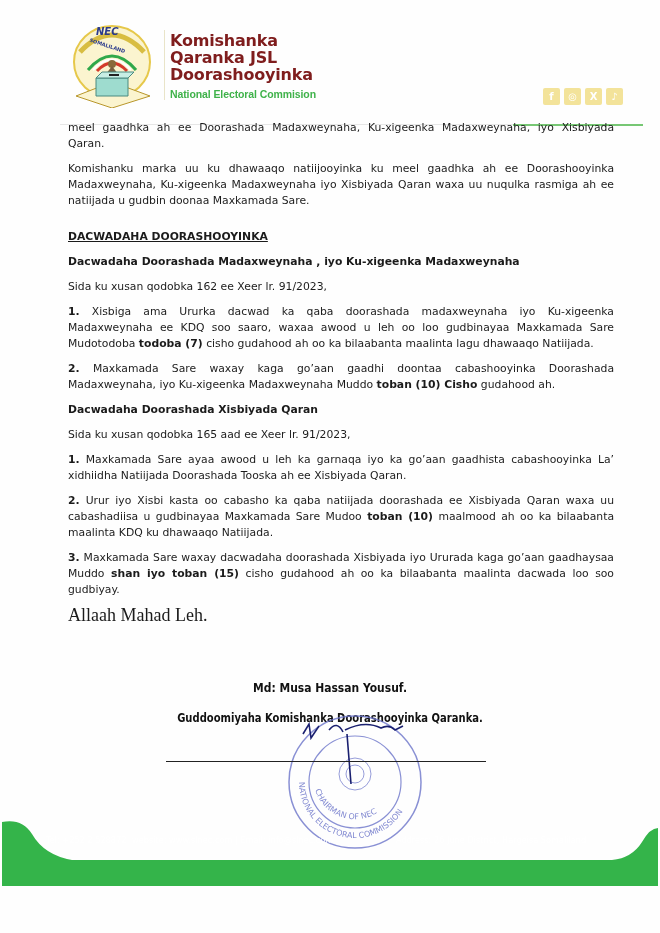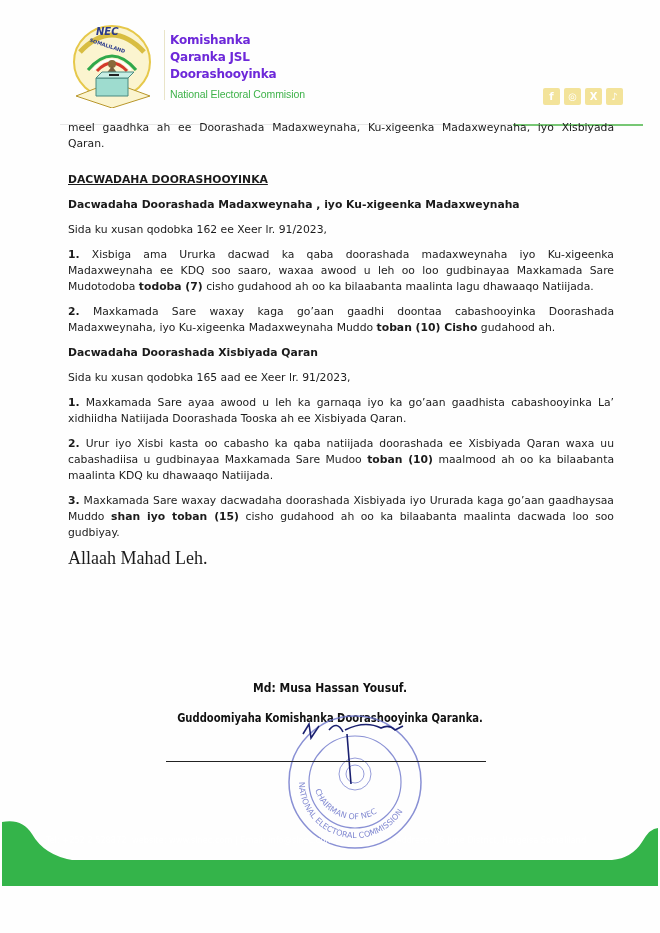--- a/index.html
+++ b/index.html
@@ -3,22 +3,22 @@
 <meta charset="utf-8">
 <style>
   html, body { margin: 0; padding: 0; background: #ffffff; }
   body { width: 660px; height: 933px; position: relative; overflow: hidden; font-family: "DejaVu Sans", sans-serif; color: #1a1a1a; }
   .page { position: absolute; left: 0; top: 0; width: 660px; height: 933px; background: #fefefe; }
 
   
   .logo { position: absolute; left: 66px; top: 22px; width: 92px; height: 86px; }
   .vline { position: absolute; left: 164px; top: 30px; width: 1px; height: 70px; background: #e9e4c8; }
   .brand { position: absolute; left: 170px; top: 32px; }
-  .brand .t { font-family: "DejaVu Sans", sans-serif; font-weight: bold; font-size: 12px; line-height: 17px; color: #6d28d9; letter-spacing: -0.2px; }
-  .brand .sub { font-family: "Liberation Sans", sans-serif; font-weight: normal; font-size: 10.5px; color: #3fb24a; margin-top: 5px; letter-spacing: -0.1px; }
+  .brand .t { font-family: "DejaVu Sans", sans-serif; font-weight: bold; font-size: 16px; line-height: 17px; color: #7f1d1d; letter-spacing: -0.2px; }
+  .brand .sub { font-family: "Liberation Sans", sans-serif; font-weight: bold; font-size: 10.5px; color: #3fb24a; margin-top: 5px; letter-spacing: -0.1px; }
   .socials { position: absolute; left: 543px; top: 88px; display: flex; gap: 4px; }
   .socials .s { width: 17px; height: 17px; background: #f3e39a; border-radius: 2px; color: #fff; font-size: 10px; display: flex; align-items: center; justify-content: center; font-family: "DejaVu Sans", sans-serif; font-weight: bold; }
   .hr-grey { position: absolute; left: 60px; top: 124px; width: 470px; height: 1px; background: #e6e6e6; }
   .hr-green { position: absolute; left: 513px; top: 124px; width: 130px; height: 2px; background: #77c774; }
 
   
   .body { position: absolute; left: 68px; top: 120px; width: 546px; font-family: "DejaVu Sans", sans-serif; font-size: 10.8px; line-height: 16px; color: #1b1b1b; }
   .body p { margin: 0 0 9px 0; text-align: justify; }
   .body .center-head { text-align: left; font-weight: bold; text-decoration: underline; margin-top: 20px; margin-bottom: 9px; }
   .body .sub-head { font-weight: bold; margin-bottom: 9px; }
@@ -67,20 +67,21 @@
     <div class="s">f</div>
     <div class="s">◎</div>
     <div class="s">X</div>
     <div class="s">♪</div>
   </div>
   <div class="hr-grey"></div>
   <div class="hr-green"></div>
 
   <div class="body">
     <p>meel gaadhka  ah ee Doorashada Madaxweynaha,  Ku-xigeenka Madaxweynaha, iyo Xisbiyada Qaran.</p>
+    <p>Komishanku marka uu ku dhawaaqo natiijooyinka ku meel gaadhka ah ee Doorashooyinka Madaxweynaha, Ku-xigeenka Madaxweynaha iyo Xisbiyada Qaran waxa uu nuqulka rasmiga ah ee natiijada u gudbin doonaa Maxkamada Sare.</p>
     <p class="center-head">DACWADAHA DOORASHOOYINKA</p>
     <p class="sub-head">Dacwadaha Doorashada Madaxweynaha , iyo Ku-xigeenka Madaxweynaha</p>
     <p>Sida ku xusan qodobka 162 ee Xeer lr. 91/2023,</p>
     <p><b>1.</b><span> Xisbiga ama Ururka dacwad ka qaba doorashada madaxweynaha iyo Ku-xigeenka Madaxweynaha ee KDQ soo saaro, waxaa awood u leh  oo loo gudbinayaa Maxkamada Sare Mudotodoba </span><b>todoba (7)</b><span> cisho gudahood ah oo ka bilaabanta maalinta lagu dhawaaqo Natiijada.</span></p>
     <p><b>2.</b><span> Maxkamada Sare waxay kaga go’aan gaadhi doontaa cabashooyinka Doorashada Madaxweynaha, iyo Ku-xigeenka Madaxweynaha Muddo </span><b>toban (10) Cisho</b><span> gudahood ah.</span></p>
     <p class="sub-head">Dacwadaha  Doorashada Xisbiyada Qaran</p>
     <p>Sida ku xusan qodobka 165 aad ee Xeer lr. 91/2023,</p>
     <p><b>1.</b><span> Maxkamada Sare ayaa awood u leh ka garnaqa iyo ka go’aan gaadhista cabashooyinka La’ xidhiidha Natiijada Doorashada Tooska ah ee Xisbiyada Qaran.</span></p>
     <p><b>2.</b><span> Urur iyo Xisbi kasta oo cabasho ka qaba natiijada doorashada ee Xisbiyada Qaran waxa uu cabashadiisa u gudbinayaa Maxkamada Sare Mudoo </span><b>toban (10)</b><span> maalmood ah oo ka bilaabanta maalinta KDQ ku dhawaaqo Natiijada.</span></p>
     <p><b>3.</b><span> Maxkamada Sare waxay dacwadaha doorashada Xisbiyada iyo Ururada kaga go’aan gaadhaysaa Muddo  </span><b>shan iyo toban (15)</b><span> cisho gudahood ah oo ka bilaabanta maalinta dacwada loo soo gudbiyay.</span></p>

